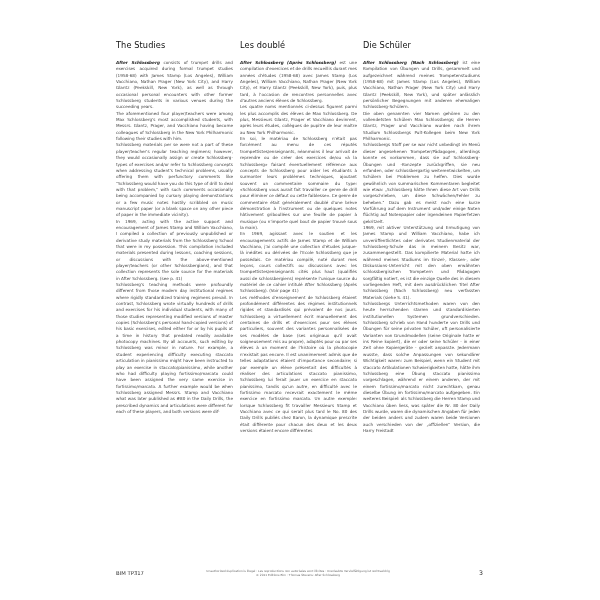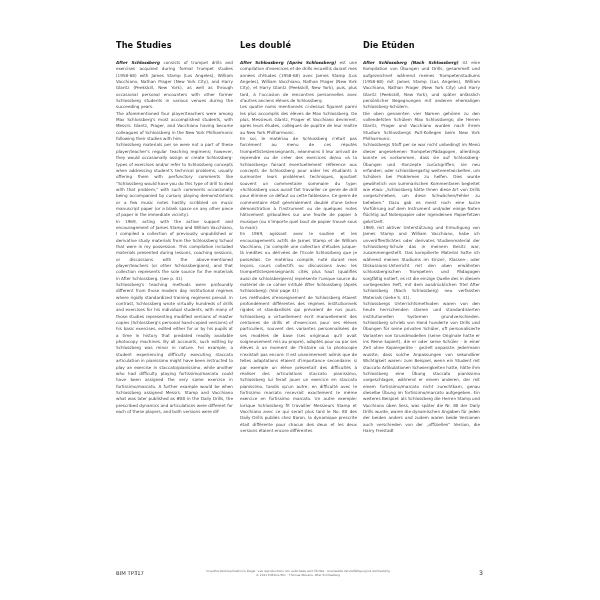--- a/index.html
+++ b/index.html
@@ -1,20 +1,20 @@
 <!DOCTYPE html>
 <html><head>
 <meta charset="utf-8">
 <style>
   html, body { margin: 0; padding: 0; background: #ffffff; }
   body { width: 600px; height: 600px; position: relative; overflow: hidden;
          font-family: "DejaVu Sans", sans-serif; color: #3a3a3a; }
   .page { position: absolute; left: 0; top: 0; width: 600px; height: 600px; }
   .col { position: absolute; top: 40px; width: 117px; }
-  .col h2 { font-family: "DejaVu Sans", sans-serif; font-weight: bold; font-size: 8.2px;
+  .col h2 { font-family: "DejaVu Sans", sans-serif; font-weight: normal; font-size: 8.2px;
             color: #111; margin: 0 0 10px 0; letter-spacing: 0.1px; line-height: 10px; }
   .col p { margin: 0; font-size: 4.15px; line-height: 6.35px; text-align: justify;
            color: #444; letter-spacing: 0; hyphens: auto; }
   .col p .lead { font-weight: bold; font-style: italic; color: #222; }
   #c1 { left: 116px; }
   #c2 { left: 240px; }
   #c3 { left: 363px; }
   .footer { position: absolute; top: 569px; left: 116px; width: 367px; height: 16px; }
   .fl { position: absolute; left: 0; top: 1px; font-size: 5.3px; color: #333; }
   .fc { position: absolute; left: 62px; width: 240px; text-align: center; top: 0px;
@@ -38,21 +38,21 @@
   <div class="col" id="c2">
     <h2>Les doublé</h2>
     <p><span class="lead">After Schlossberg (Après Schlossberg)</span><span> est une compilation d'exercices et de drills recueillis durant mes années d'études (1958-68) avec James Stamp (Los Angeles), William Vacchiano, Nathan Prager (New York City), et Harry Glantz (Peekskill, New York), puis, plus tard, à l'occasion de rencontres personnelles avec d'autres anciens élèves de Schlossberg.</span></p>
     <p>Les quatre noms mentionnés ci-dessus figurent parmi les plus accomplis des élèves de Max Schlossberg. De plus, Messieurs Glantz, Prager et Vacchiano devinrent, après leurs études, collègues de pupitre de leur maître au New York Philharmonic.</p>
     <p>En soi, le matériau de Schlossberg n'était pas forcément au menu de ces réputés trompettistes/enseignants, néanmoins il leur arrivait de reprendre ou de créer des exercices de/ou «à la Schlossberg» faisant éventuellement référence aux concepts de Schlossberg pour aider les étudiants à surmonter leurs problèmes techniques, ajoutant souvent un commentaire sommaire du type: «Schlossberg vous aurait fait travailler ce genre de drill pour éliminer ce défaut ou cette faiblesse». Ce genre de commentaire était généralement doublé d'une brève démonstration à l'instrument ou de quelques notes hâtivement griboullées sur une feuille de papier à musique (ou n'importe quel bout de papier trouvé sous la main).</p>
     <p>En 1969, agissant avec le soutien et les encouragements actifs de James Stamp et de William Vacchiano, j'ai compilé une collection d'études jusque-là inédites ou dérivées de l'Ecole Schlossberg que je possédais. Ce matériau compilé, noté durant mes leçons, cours collectifs ou discussions avec les trompettistes/enseignants cités plus haut (qualifiés aussi de schlossbergiens) représente l'unique source du matériel de ce cahier intitulé After Schlossberg (Après Schlossberg). (Voir page 41)</p>
     <p>Les méthodes d'enseignement de Schlossberg étaient profondément différentes des régimes institutionnels rigides et standardisés qui prévalent de nos jours. Schlossberg a virtuellement écrit manuellement des centaines de drills et d'exercices pour ses élèves particuliers, souvent des variantes personnalisées de ses modèles de base (ses originaux qu'il avait soigneusement mis au propre), adaptés pour ou par ses élèves à un moment de l'histoire où la photocopie n'existait pas encore. Il est unanimement admis que de telles adaptations étaient d'importance secondaire; si par exemple un élève présentait des difficultés à réaliser des articulations staccato pianissimo, Schlossberg lui ferait jouer un exercice en staccato pianissimo, tandis qu'un autre, en difficulté avec le fortissimo marcato recevrait exactement le même exercice en fortissimo marcato. Un autre exemple: lorsque Schlossberg fit travailler Messieurs Stamp et Vacchiano avec ce qui serait plus tard le No. 80 des Daily Drills publiés chez Baron, la dynamique prescrite était différente pour chacun des deux et les deux versions étaient encore différentes</p>
   </div>
 
   <div class="col" id="c3">
-    <h2>Die Etüden</h2>
+    <h2>Die Schüler</h2>
     <p><span class="lead">After Schlossberg (Nach Schlossberg)</span><span> ist eine Kompilation von Übungen und Drills, gesammelt und aufgezeichnet während meines Trompetenstudiums (1958-68) mit James Stamp (Los Angeles), William Vacchiano, Nathan Prager (New York City) und Harry Glantz (Peekskill, New York), und später anlässlich persönlicher Begegnungen mit anderen ehemaligen Schlossberg-Schülern.</span></p>
     <p>Die oben genannten vier Namen gehören zu den vollendetsten Schülern Max Schlossbergs; die Herren Glantz, Prager und Vacchiano wurden nach ihrem Studium Schlossbergs Pult-Kollegen beim New York Philharmonic.</p>
     <p>Schlossbergs Stoff per se war nicht unbedingt im Menü dieser angesehenen Trompeter/Pädagogen, allerdings konnte es vorkommen, dass sie auf Schlossberg-Übungen und -Konzepte zurückgriffen, sie neu erfanden, oder schlossbergartig weiterentwickelten, um Schülern bei Problemen zu helfen. Dies wurde gewöhnlich von summarischen Kommentaren begleitet wie etwa: „Schlossberg hätte Ihnen diese Art von Drills vorgeschrieben, um diese Schwächen/Fehler zu beheben." Dazu gab es meist noch eine kurze Vorführung auf dem Instrument und/oder einige Noten flüchtig auf Notenpapier oder irgendeinen Papierfetzen gekritzelt.</p>
     <p>1969, mit aktiver Unterstützung und Ermutigung von James Stamp und William Vacchiano, habe ich unveröffentlichtes oder derivates Studienmaterial der Schlossberg-Schule das in meinem Besitz war, zusammengestellt. Das kompilierte Material hatte ich während meines Studiums im Einzel-, Klassen-, oder Diskussions-Unterricht mit den oben erwähnten schlossbergischen Trompetern und Pädagogen sorgfältig notiert, es ist die einzige Quelle des in diesem vorliegenden Heft, mit dem ausdrücklichen Titel After Schlossberg (Nach Schlossberg) neu verfassten Materials (siehe S. 41).</p>
     <p>Schlossbergs Unterrichtsmethoden waren von den heute herrschenden starren und standardisierten institutionellen Systemen grundverschieden. Schlossberg schrieb von Hand hunderte von Drills und Übungen für seine privaten Schüler, oft personalisierte Varianten von Grundmodellen (seine Originale hatte er ins Reine kopiert), die er oder seine Schüler - in einer Zeit ohne Kopiergeräte - gezielt anpasste. Jedermann wusste, dass solche Anpassungen von sekundärer Wichtigkeit waren: zum Beispiel, wenn ein Student mit staccato Artikulationen Schwierigkeiten hatte, hätte ihm Schlossberg eine Übung staccato pianissimo vorgeschlagen, während er einem anderen, der mit einem fortissimo/marcato nicht zurechtkam, genau dieselbe Übung im fortissimo/marcato aufgegeben. Ein weiteres Beispiel: als Schlossberg die Herren Stamp und Vacchiano üben liess, was später die Nr. 80 der Daily Drills wurde, waren die dynamischen Angaben für jeden der beiden anders und zudem waren beide Versionen auch verschieden von der „offiziellen" Version, die Harry Freistadt</p>
   </div>
 
   <div class="footer">
     <span class="fl">BIM TP317</span>
     <div class="fc">

